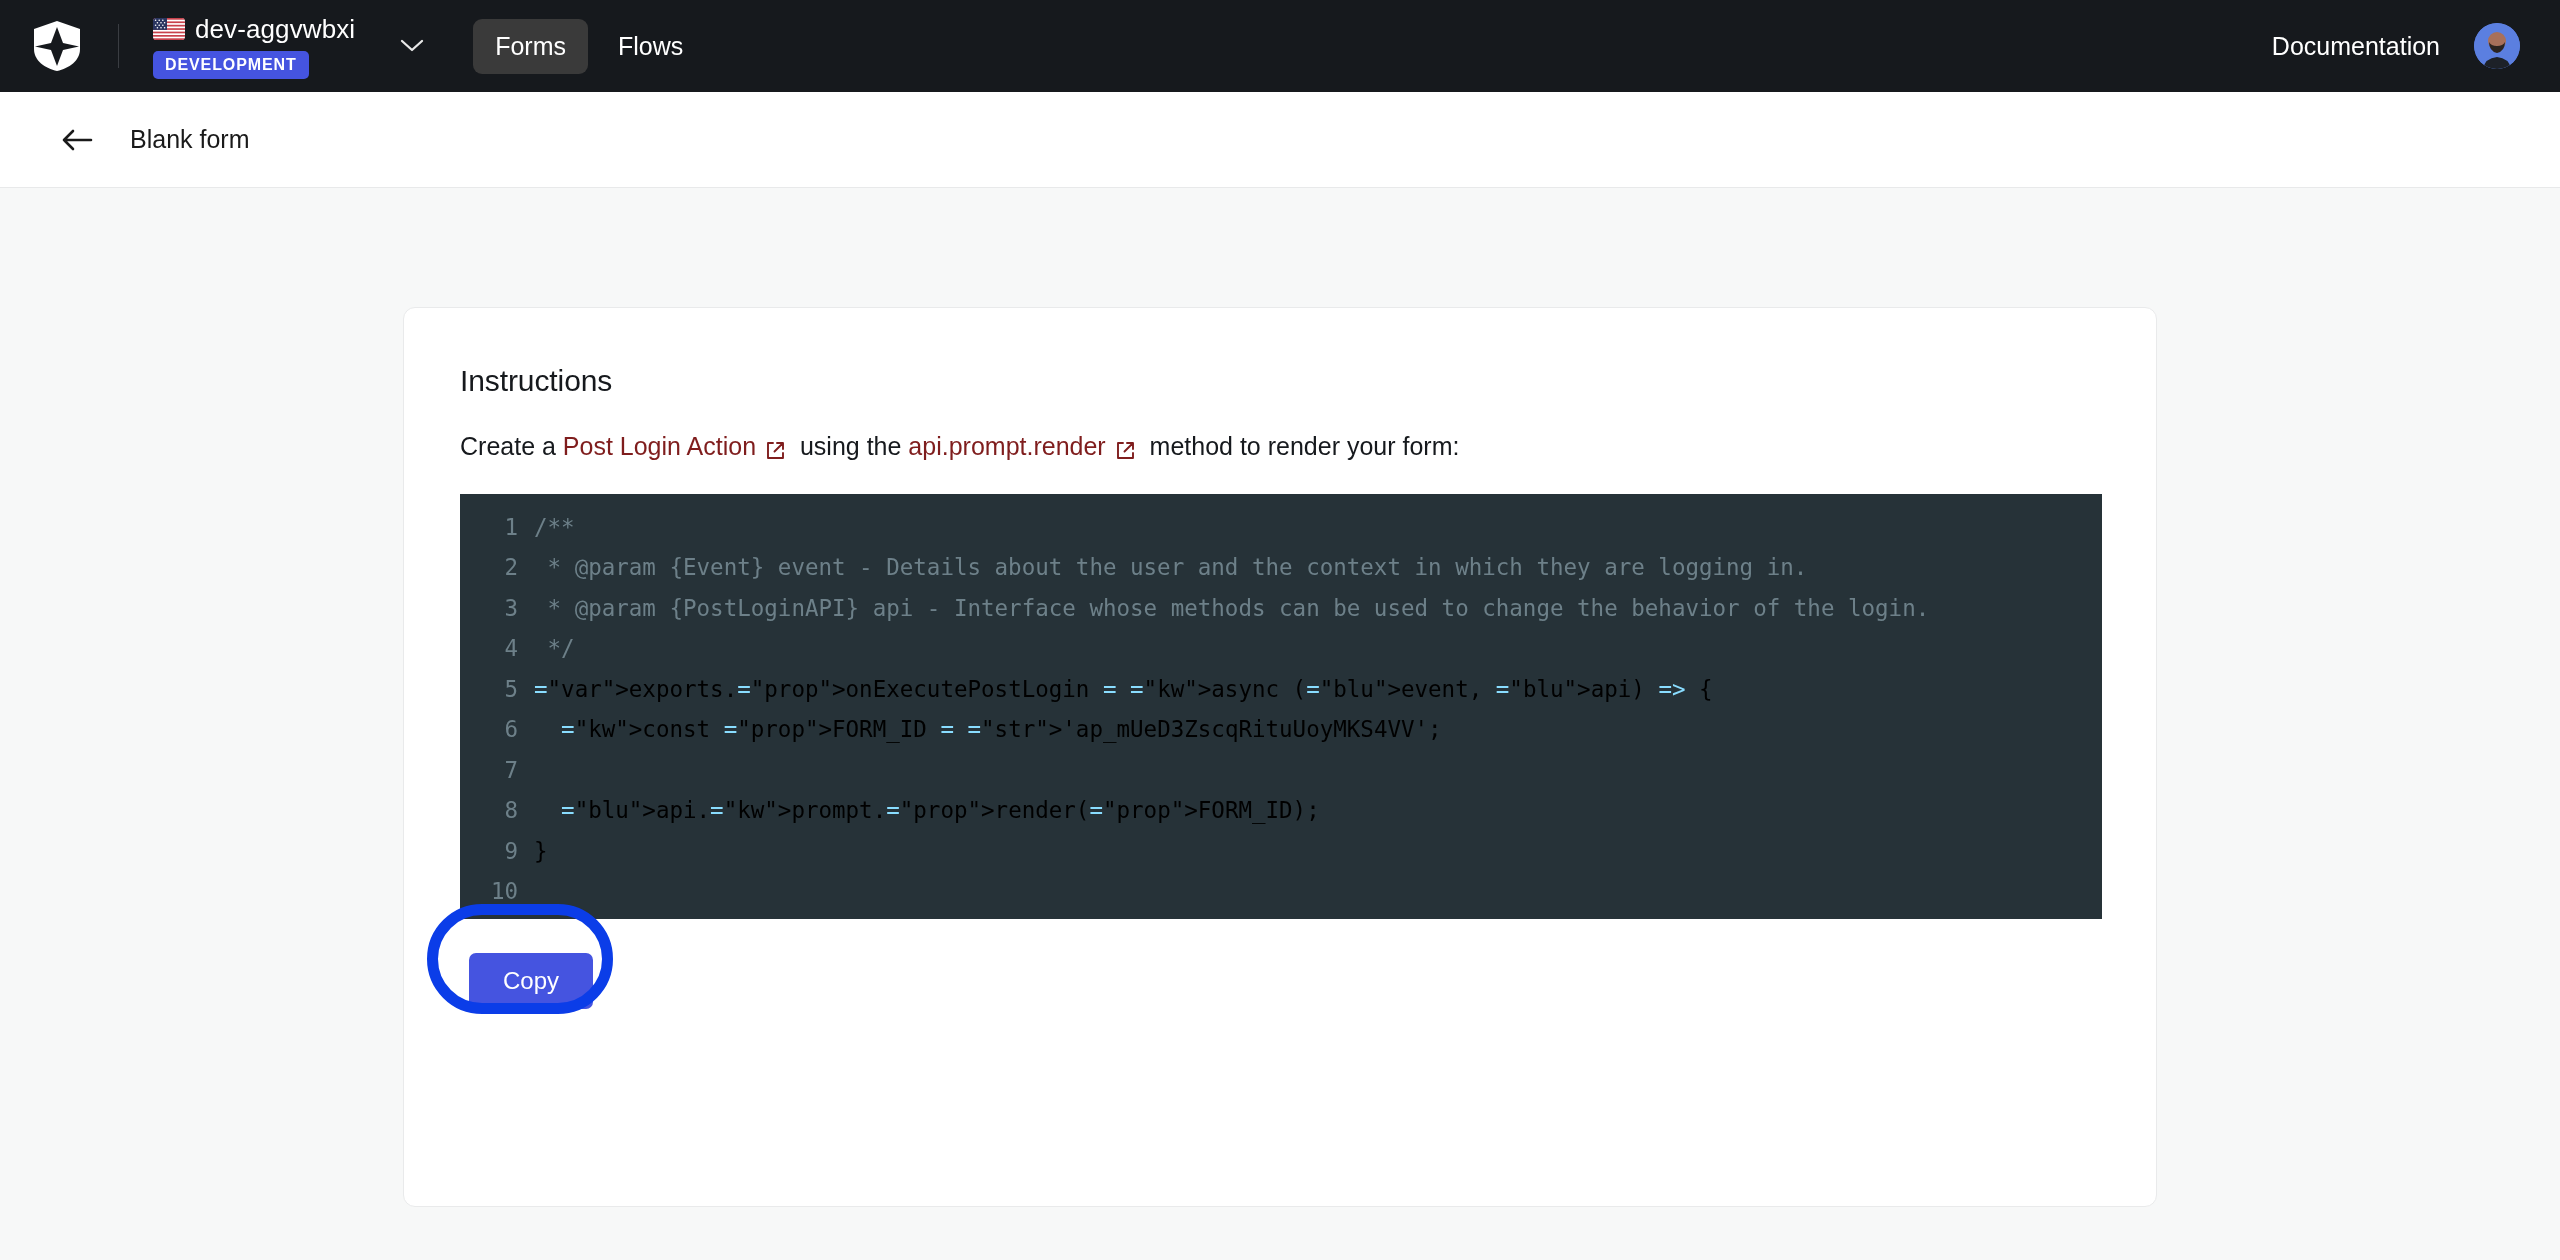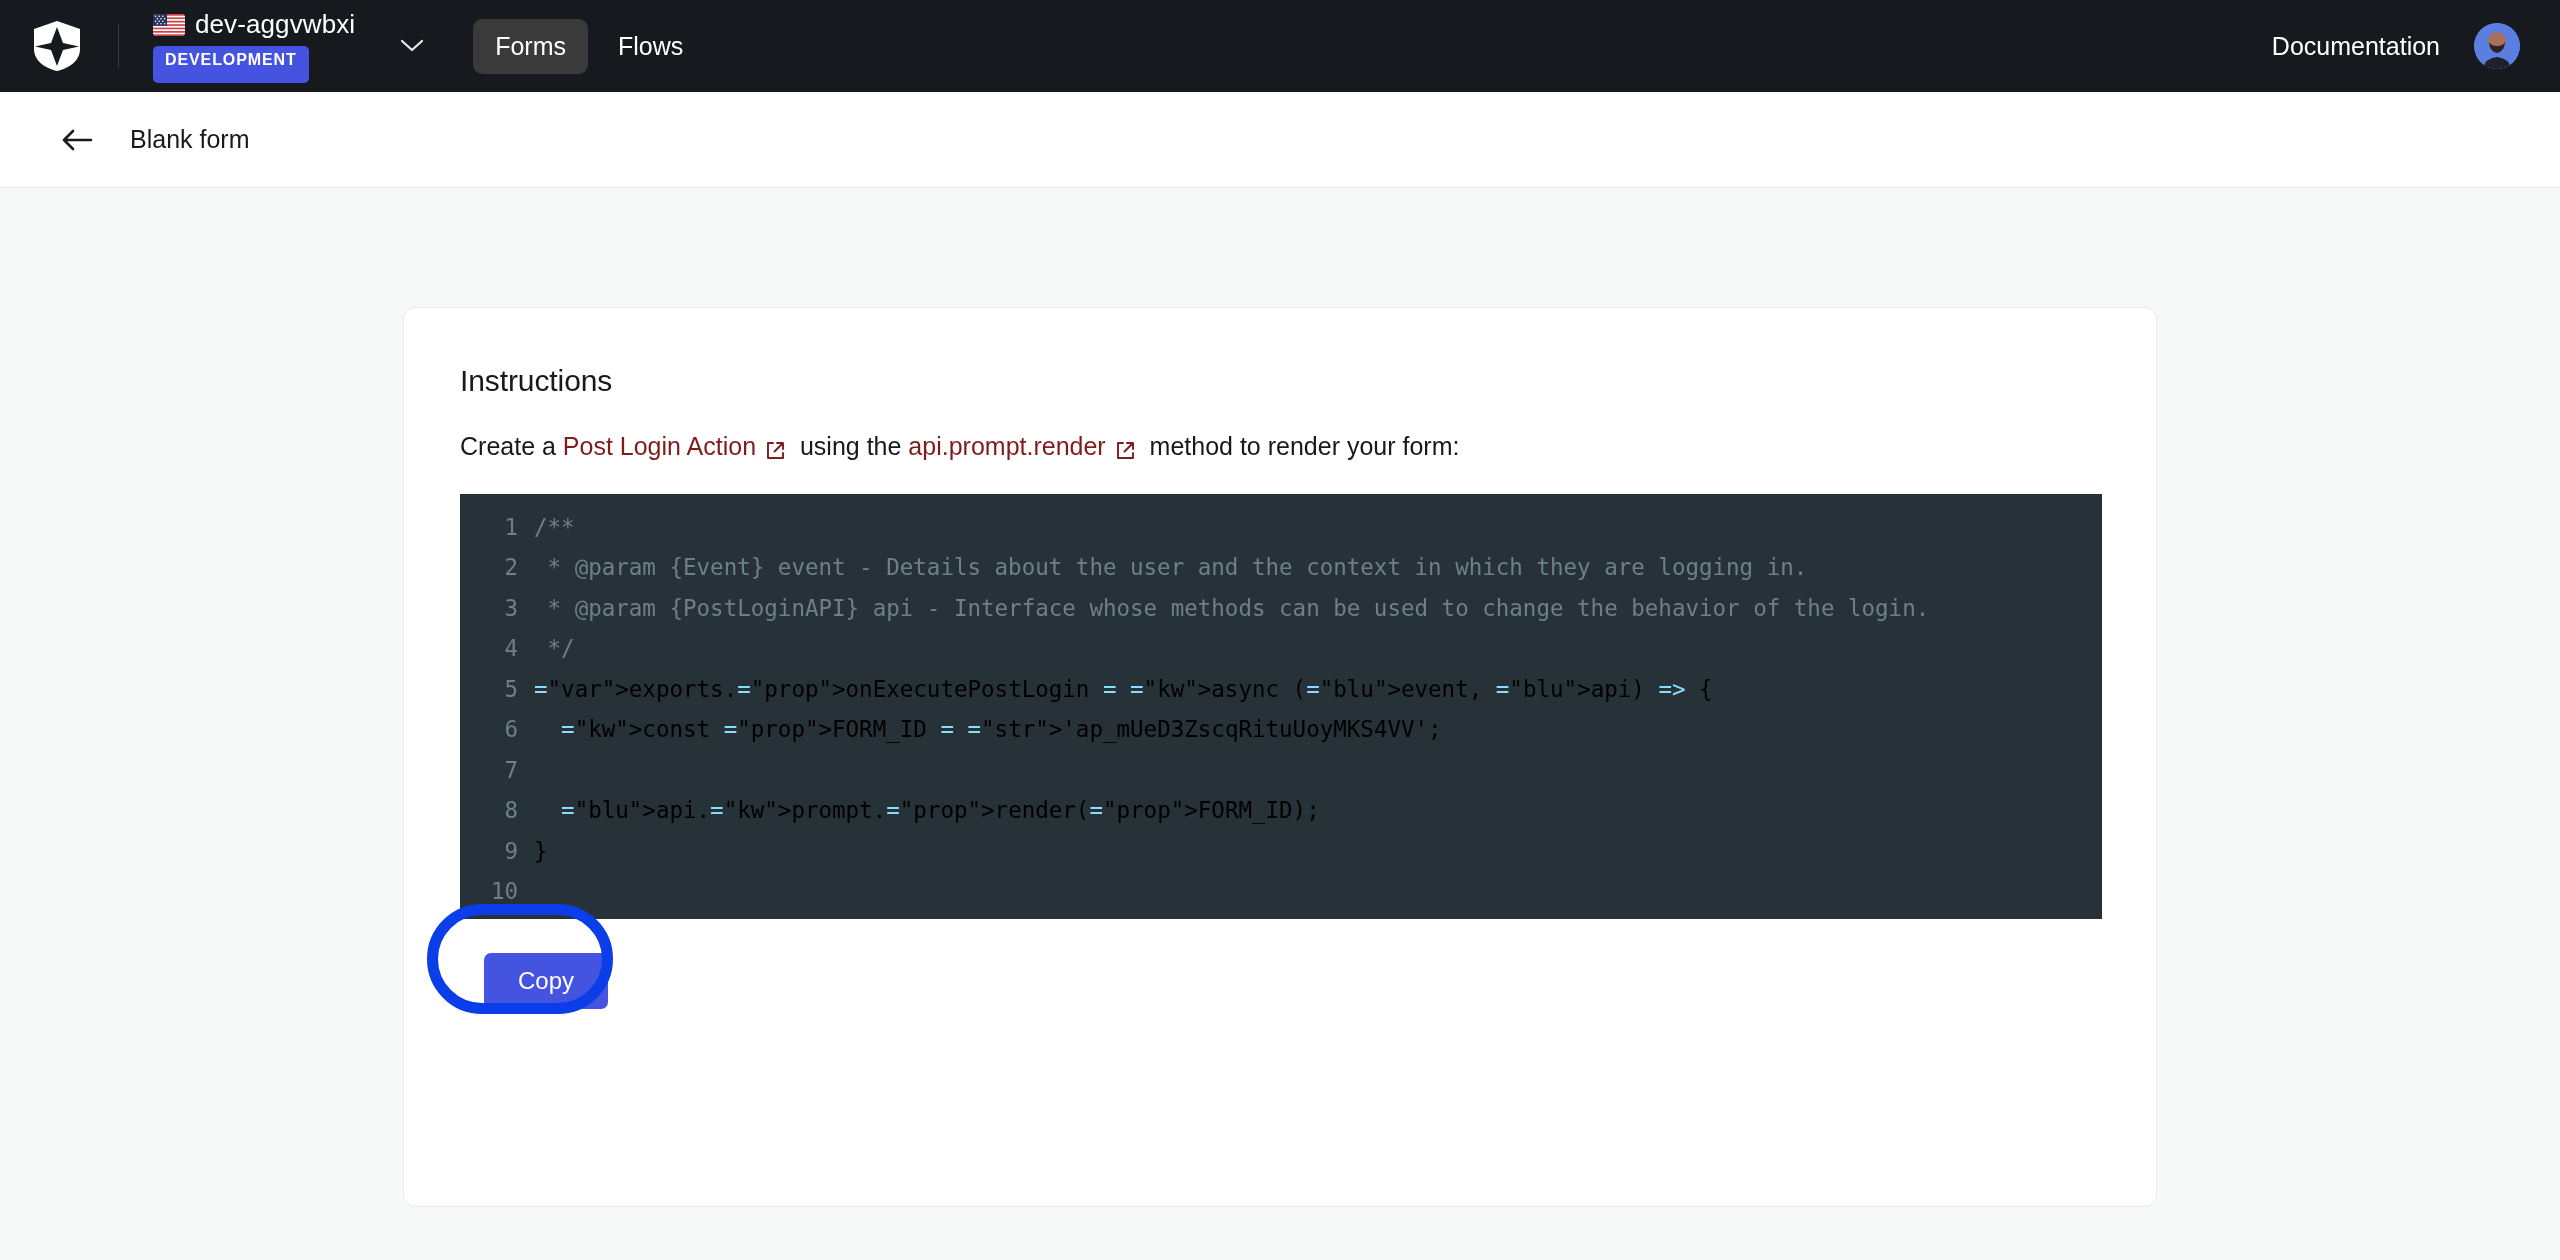--- a/index.html
+++ b/index.html
@@ -29,21 +29,21 @@
     width: 32px; height: 22px; border-radius: 3px; overflow: hidden;
     display: inline-block; position: relative; flex: 0 0 auto;
   }
   .tenant-name {
     color: #ffffff; font-size: 26px; font-weight: 400; letter-spacing: .1px;
     white-space: nowrap;
   }
   .env-badge {
     background: #4554e0; color: #ffffff;
     font-size: 16px; font-weight: 700; letter-spacing: .9px;
-    padding: 5px 12px 14px; border-radius: 5px;
+    padding: 5px 12px 5px; border-radius: 5px;
     align-self: flex-start;
   }
   .tenant-caret {
     margin-left: 42px; width: 30px; height: 30px;
     display: flex; align-items: center; justify-content: center;
     color: #e8e8e8;
   }
   .nav-tabs { display: flex; align-items: flex-start; margin-left: 46px; gap: 8px; }
   .nav-tab {
     color: #ffffff; font-size: 25px; font-weight: 400;
@@ -136,21 +136,21 @@
   .lc { flex: 1 1 auto; white-space: pre; overflow: hidden; }
   .cm  { color: #6d8089; }
   .op  { color: #89ddff; }
 
   
   .copy-wrap {
     position: relative; width: 1642px; height: 110px;
     display: flex; align-items: center;
   }
   .copy-btn {
-    margin-top: 14px; margin-left: 24px;
+    margin-top: 14px; margin-left: 9px;
     background: #4554e0; color: #ffffff;
     font-size: 24px; font-weight: 400;
     border: none; border-radius: 7px;
     padding: 14px 34px;
     font-family: "Liberation Sans", sans-serif;
     cursor: pointer;
   }
   .focus-ring {
     position: absolute;
     left: -33px; top: -15px;

